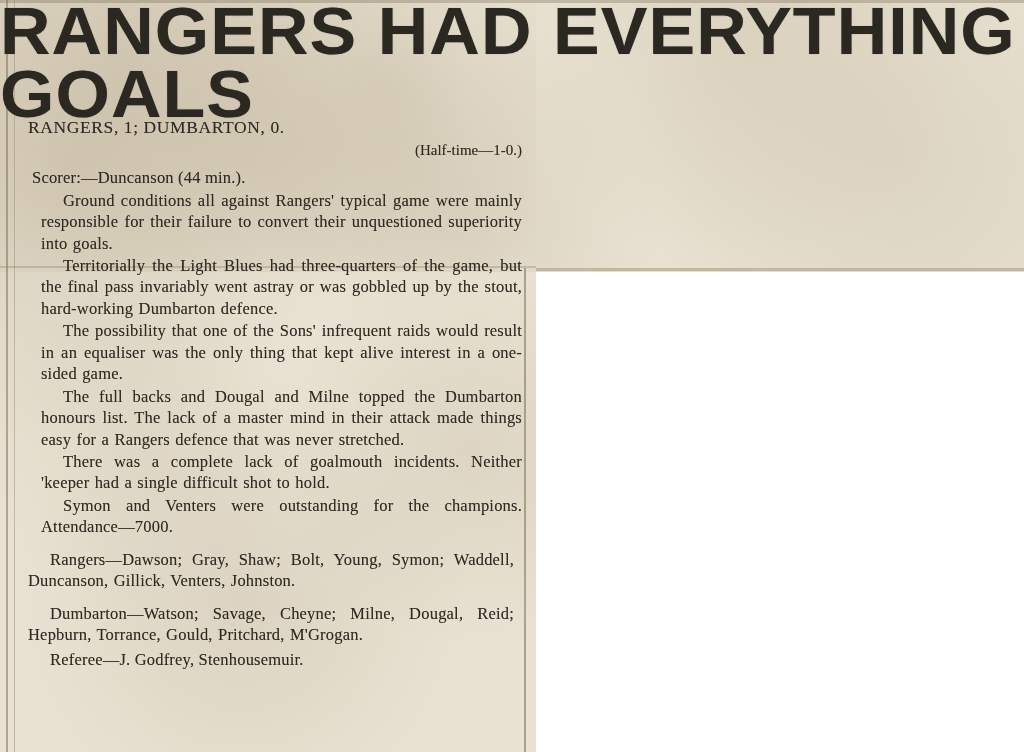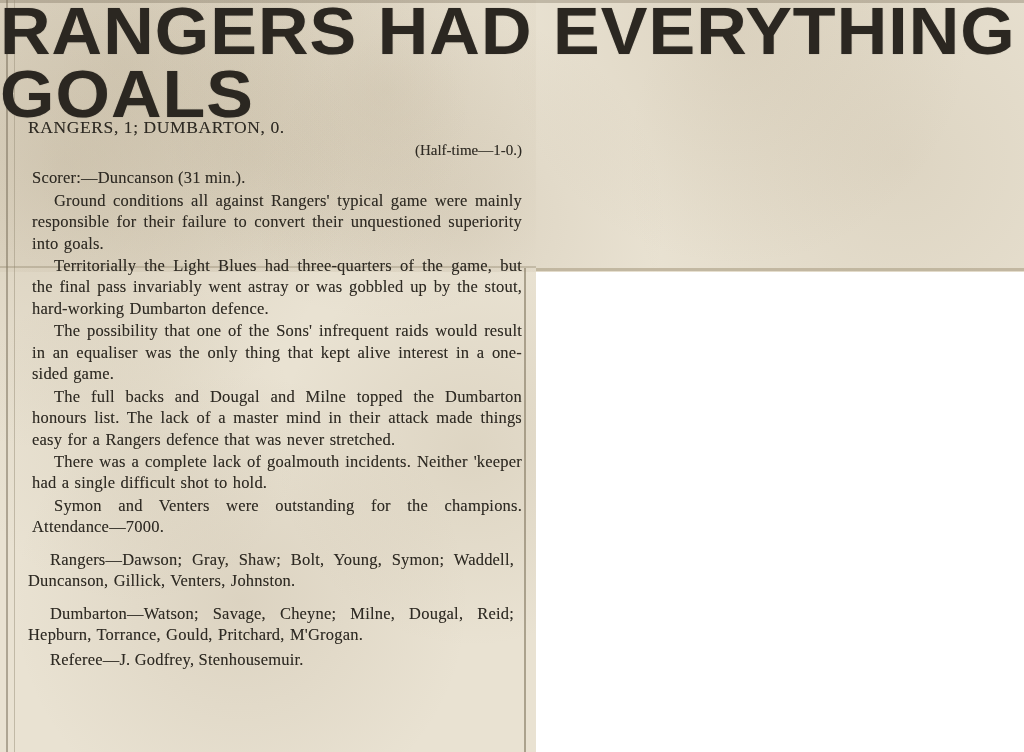--- a/index.html
+++ b/index.html
@@ -145,21 +145,21 @@
     font-size: 15px;
     margin: 0 0 7px 0;
     padding-left: 6px;
   }
   .scorer {
     margin: 0 0 1px 0;
     padding-left: 10px;
     letter-spacing: 0.2px;
   }
   .para {
-    margin: 0 0 1px 4px;
+    margin: 0 0 1px 13px;
     text-indent: 22px;
     text-align: justify;
     letter-spacing: 0.2px;
     word-spacing: 1px;
     padding-left: 6px;
   }
   .lineup {
     margin: 11px 8px 0 0;
     text-align: justify;
     text-indent: 22px;
@@ -200,21 +200,21 @@
   <div class="edge-top-right"></div>
 
   <div class="headline">
     <div class="headline-l1">RANGERS HAD EVERYTHING BUT</div>
     <div class="headline-l2">GOALS</div>
   </div>
 
   <div class="article">
     <p class="score-line">RANGERS, 1;  DUMBARTON, 0.</p>
     <p class="halftime">(Half-time—1-0.)</p>
-    <p class="scorer">Scorer:—Duncanson (31 min.).</p>
+    <p class="scorer">Scorer:—Duncanson (44 min.).</p>
 
     <p class="para">Ground conditions all against Rangers' typical game were mainly responsible for their failure to convert their unquestioned superiority into goals.</p>
     <p class="para">Territorially the Light Blues had three-quarters of the game, but the final pass invariably went astray or was gobbled up by the stout, hard-working Dumbarton defence.</p>
     <p class="para">The possibility that one of the Sons' infrequent raids would result in an equaliser was the only thing that kept alive interest in a one-sided game.</p>
     <p class="para">The full backs and Dougal and Milne topped the Dumbarton honours list. The lack of a master mind in their attack made things easy for a Rangers defence that was never stretched.</p>
     <p class="para">There was a complete lack of goalmouth incidents. Neither 'keeper had a single difficult shot to hold.</p>
     <p class="para">Symon and Venters were outstanding for the champions. Attendance—7000.</p>
 
     <p class="lineup">Rangers—Dawson;  Gray,  Shaw;  Bolt,  Young, Symon;  Waddell,  Duncanson,  Gillick,  Venters, Johnston.</p>
     <p class="lineup">Dumbarton—Watson;  Savage,  Cheyne;  Milne, Dougal,  Reid;  Hepburn,  Torrance,  Gould,  Pritchard,  M'Grogan.</p>

